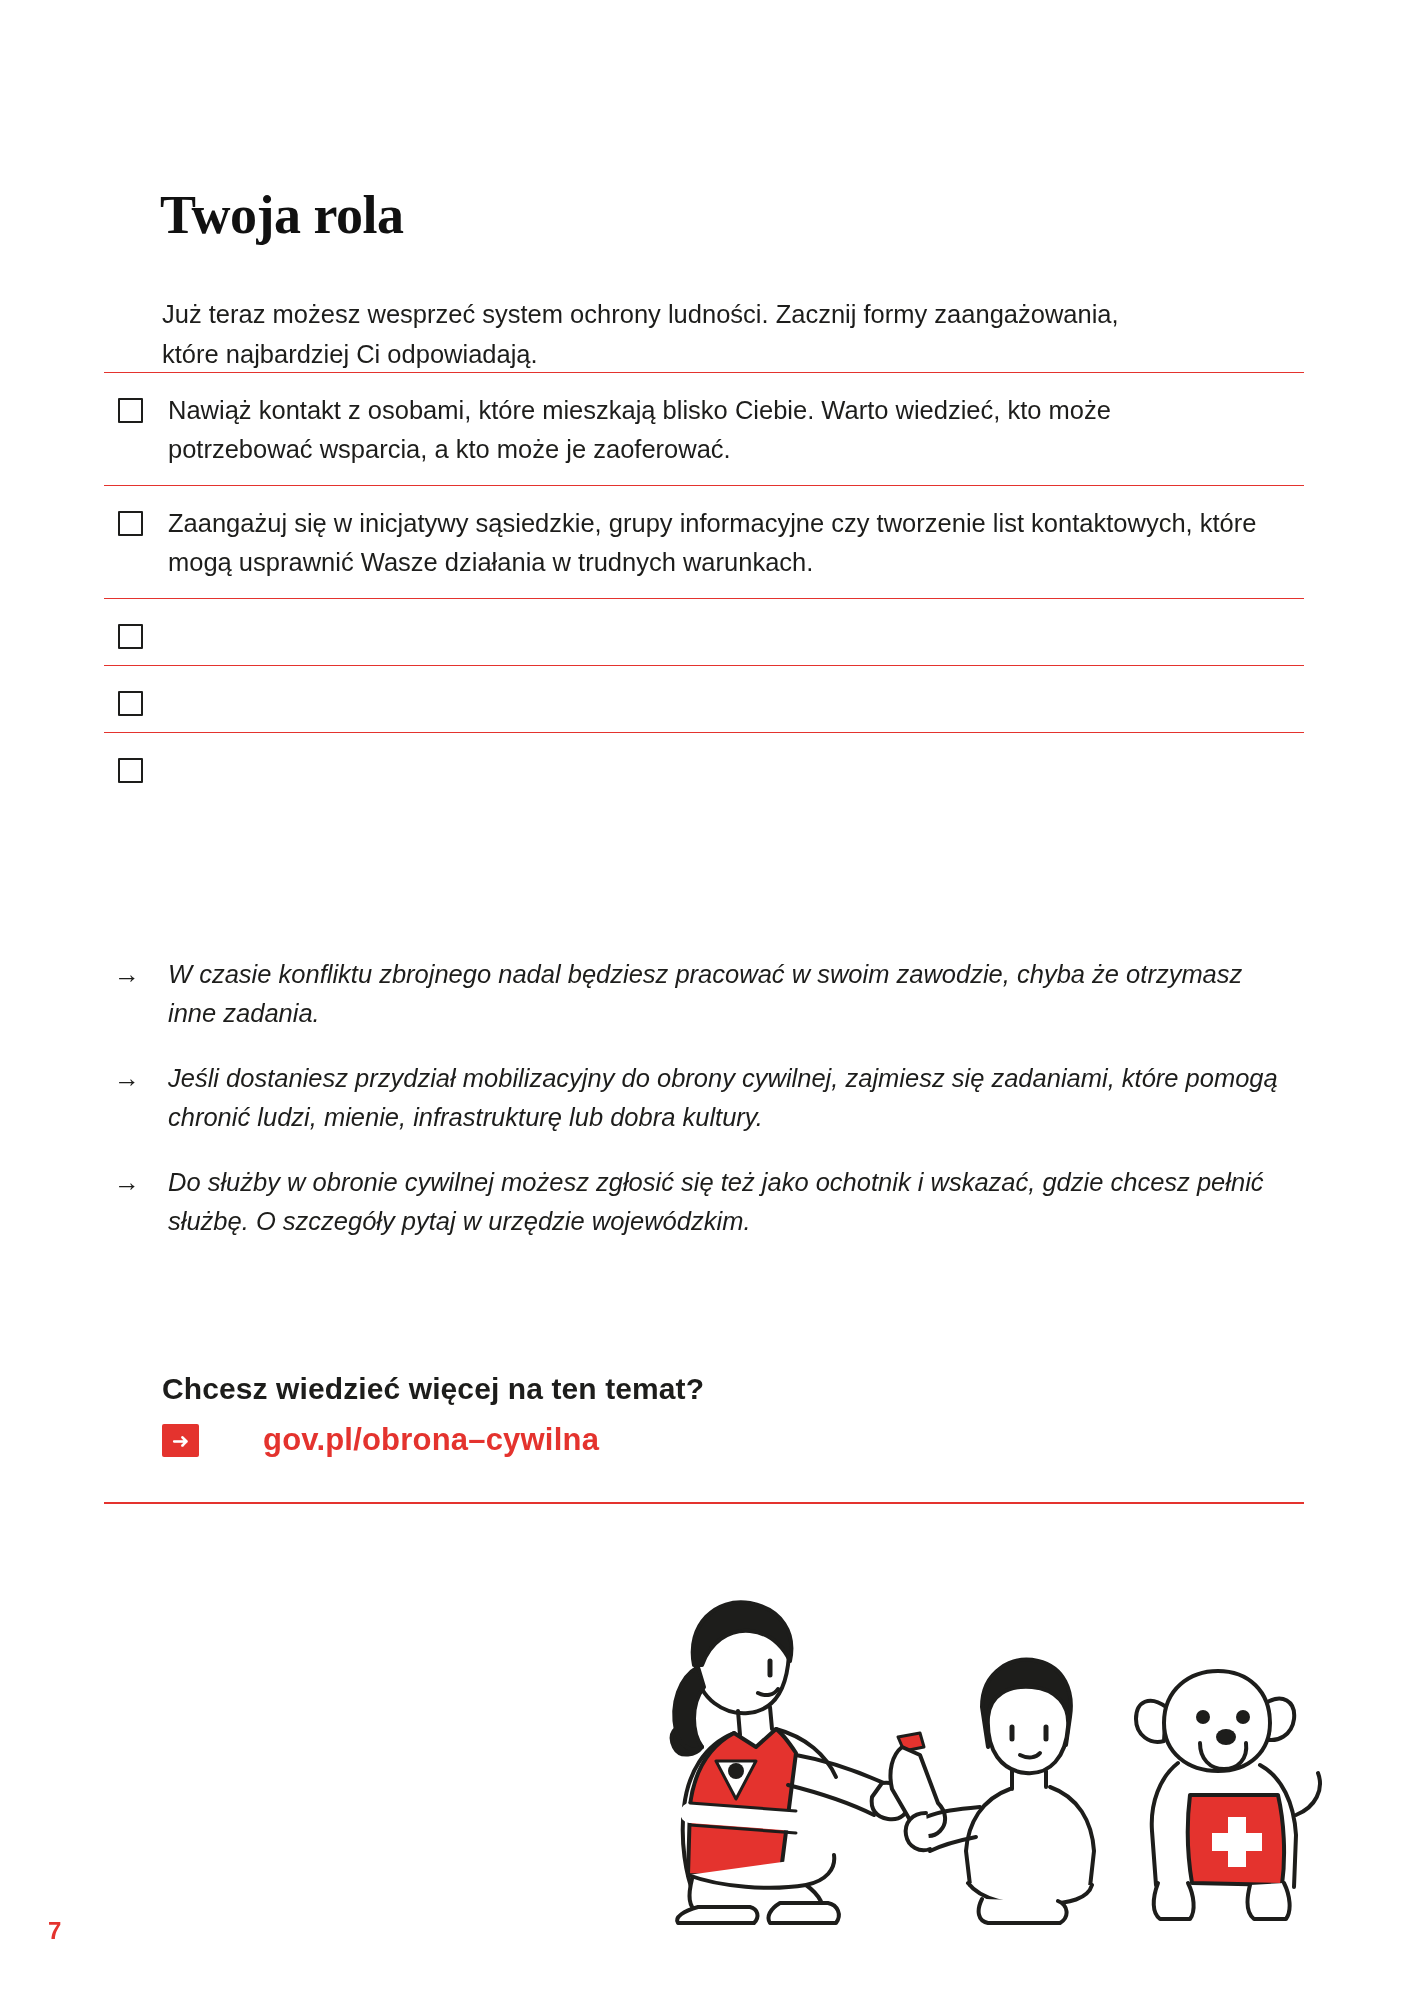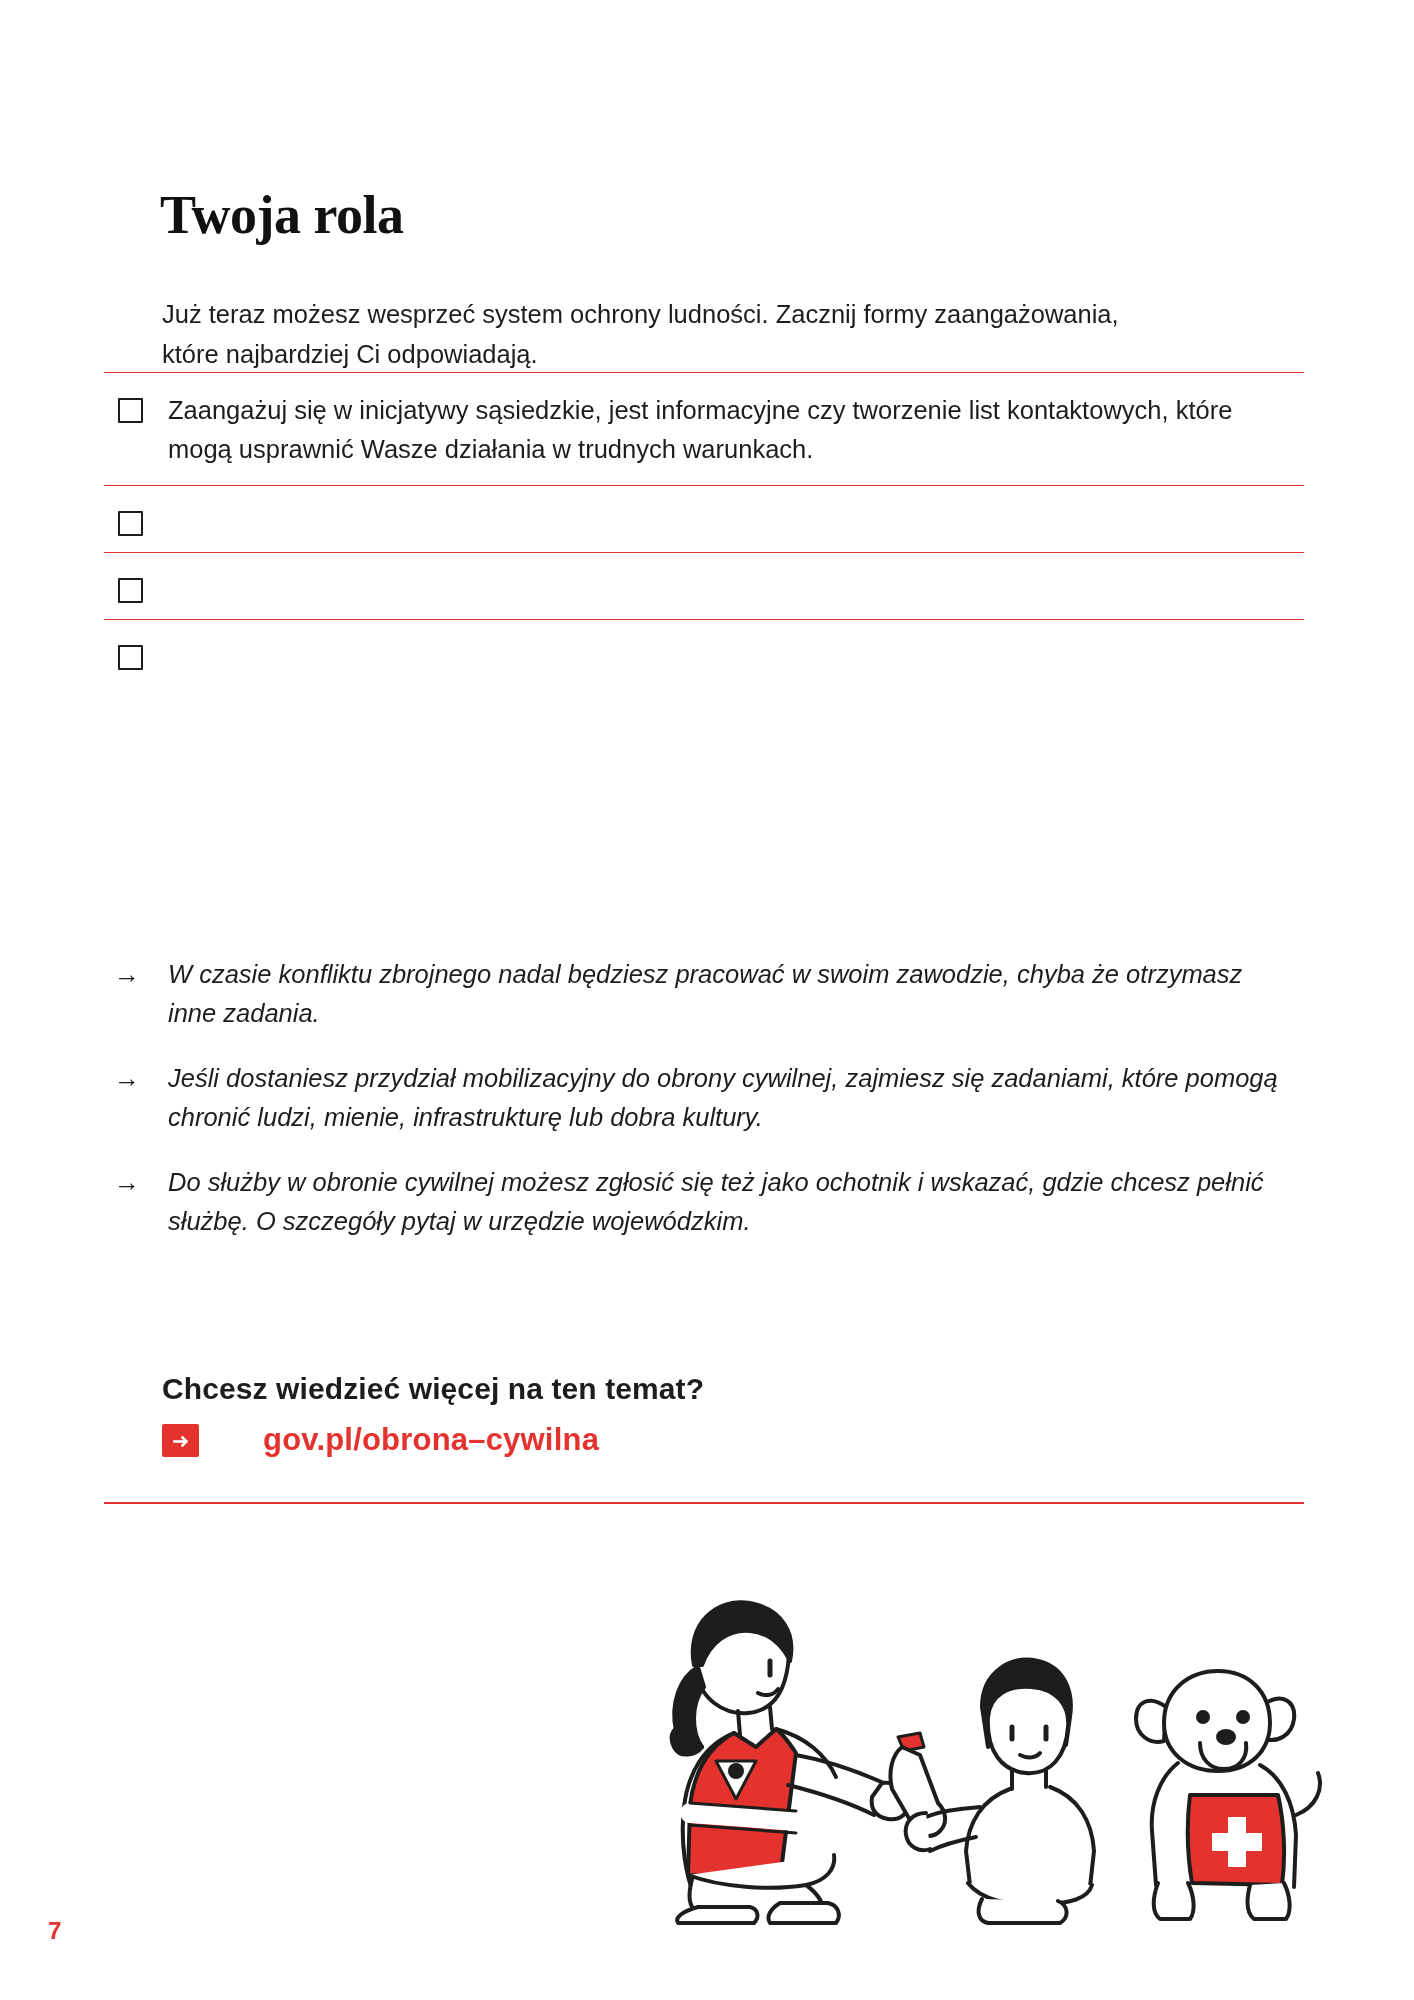--- a/index.html
+++ b/index.html
@@ -179,24 +179,28 @@
 <body>
 
 <div class="page">
 
   <h1 class="title">Twoja rola</h1>
 
   <p class="intro">Już teraz możesz wesprzeć system ochrony ludności. Zacznij formy zaangażowania, które najbardziej Ci odpowiadają.</p>
 
   <div class="checklist">
 
-
-    <div class="check-item">
-      <span class="checkbox"></span>
-      <span class="check-text">Zaangażuj się w inicjatywy sąsiedzkie, jest informacyjne czy tworzenie list kontaktowych, które mogą usprawnić Wasze działania w trudnych warunkach.</span>
+    <div class="check-item">
+      <span class="checkbox"></span>
+      <span class="check-text">Nawiąż kontakt z osobami, które mieszkają blisko Ciebie. Warto wiedzieć, kto może potrzebować wsparcia, a kto może je zaoferować.</span>
+    </div>
+
+    <div class="check-item">
+      <span class="checkbox"></span>
+      <span class="check-text">Zaangażuj się w inicjatywy sąsiedzkie, grupy informacyjne czy tworzenie list kontaktowych, które mogą usprawnić Wasze działania w trudnych warunkach.</span>
     </div>
 
     <div class="check-item">
       <span class="checkbox"></span>
     </div>
 
     <div class="check-item">
       <span class="checkbox"></span>
     </div>
 

